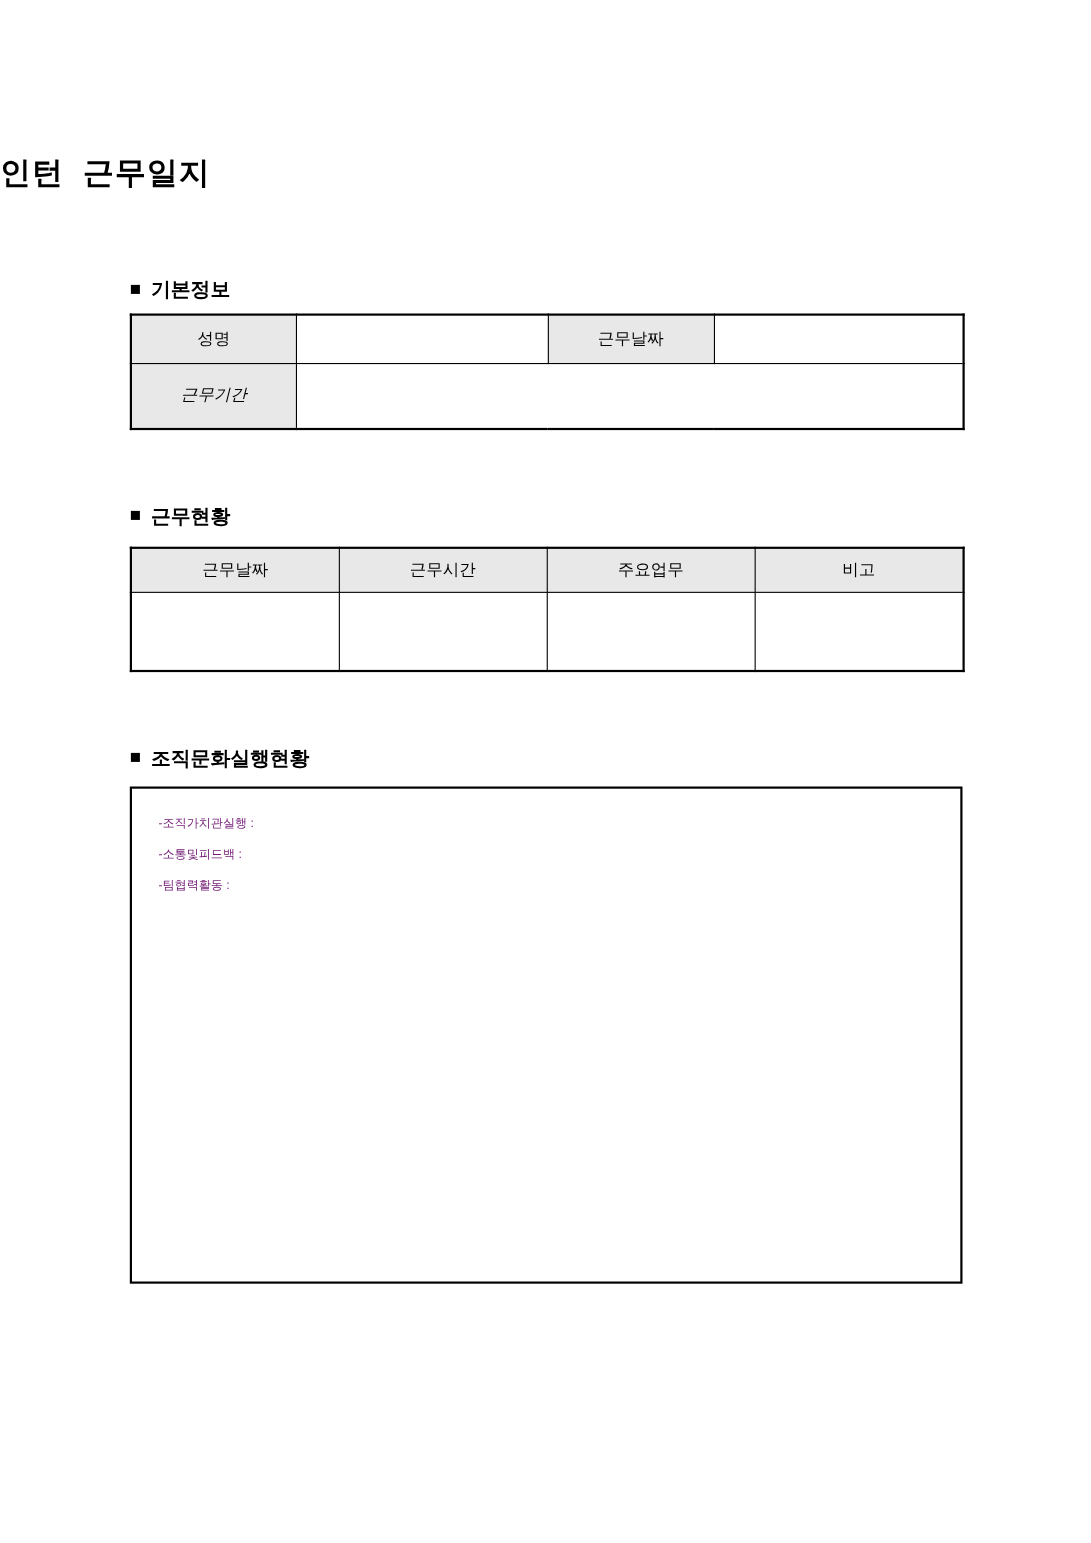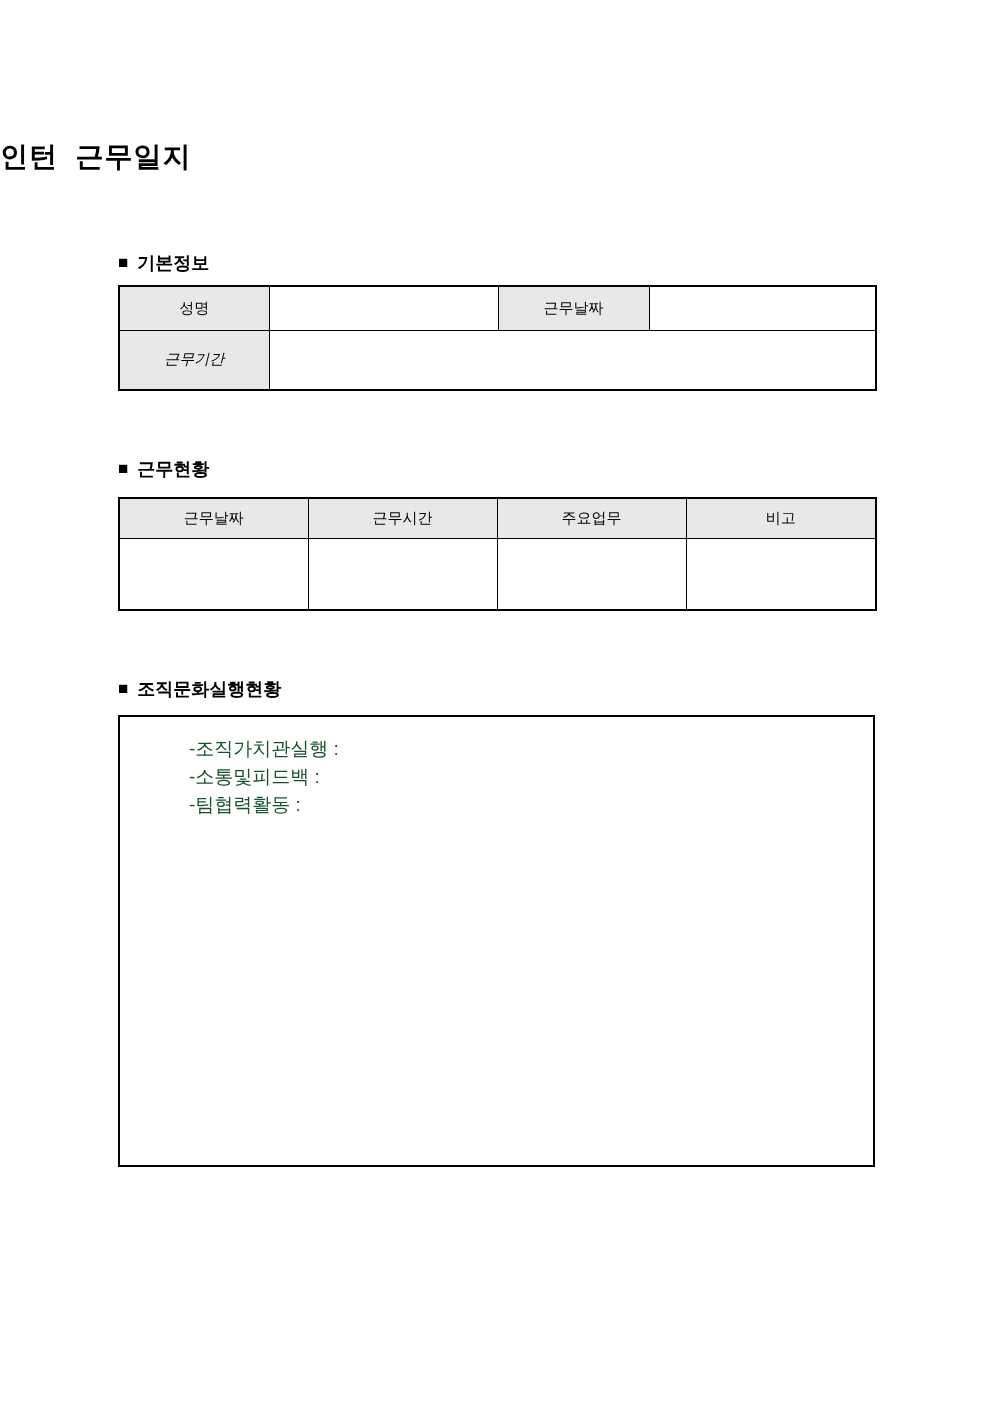--- a/index.html
+++ b/index.html
@@ -74,25 +74,24 @@
   .work-table tr.body td { height: 72px; }
 
   .culture-box {
     margin-top: 14px;
     width: 757px;
     height: 452px;
     border: 2px solid #000000;
     padding: 18px 20px 0 24px;
   }
   .culture-box .line {
-    font-size: 19px;
+    font-size: 11px;
     line-height: 28px;
-    color: #14532d;
+    color: #701a75;
     white-space: pre;
-    margin-left: 45px;
   }
 </style>
 </head>
 <body>
 
 <div class="page">
 
   <div class="doc-title">인턴  근무일지</div>
 
   <div class="content">

